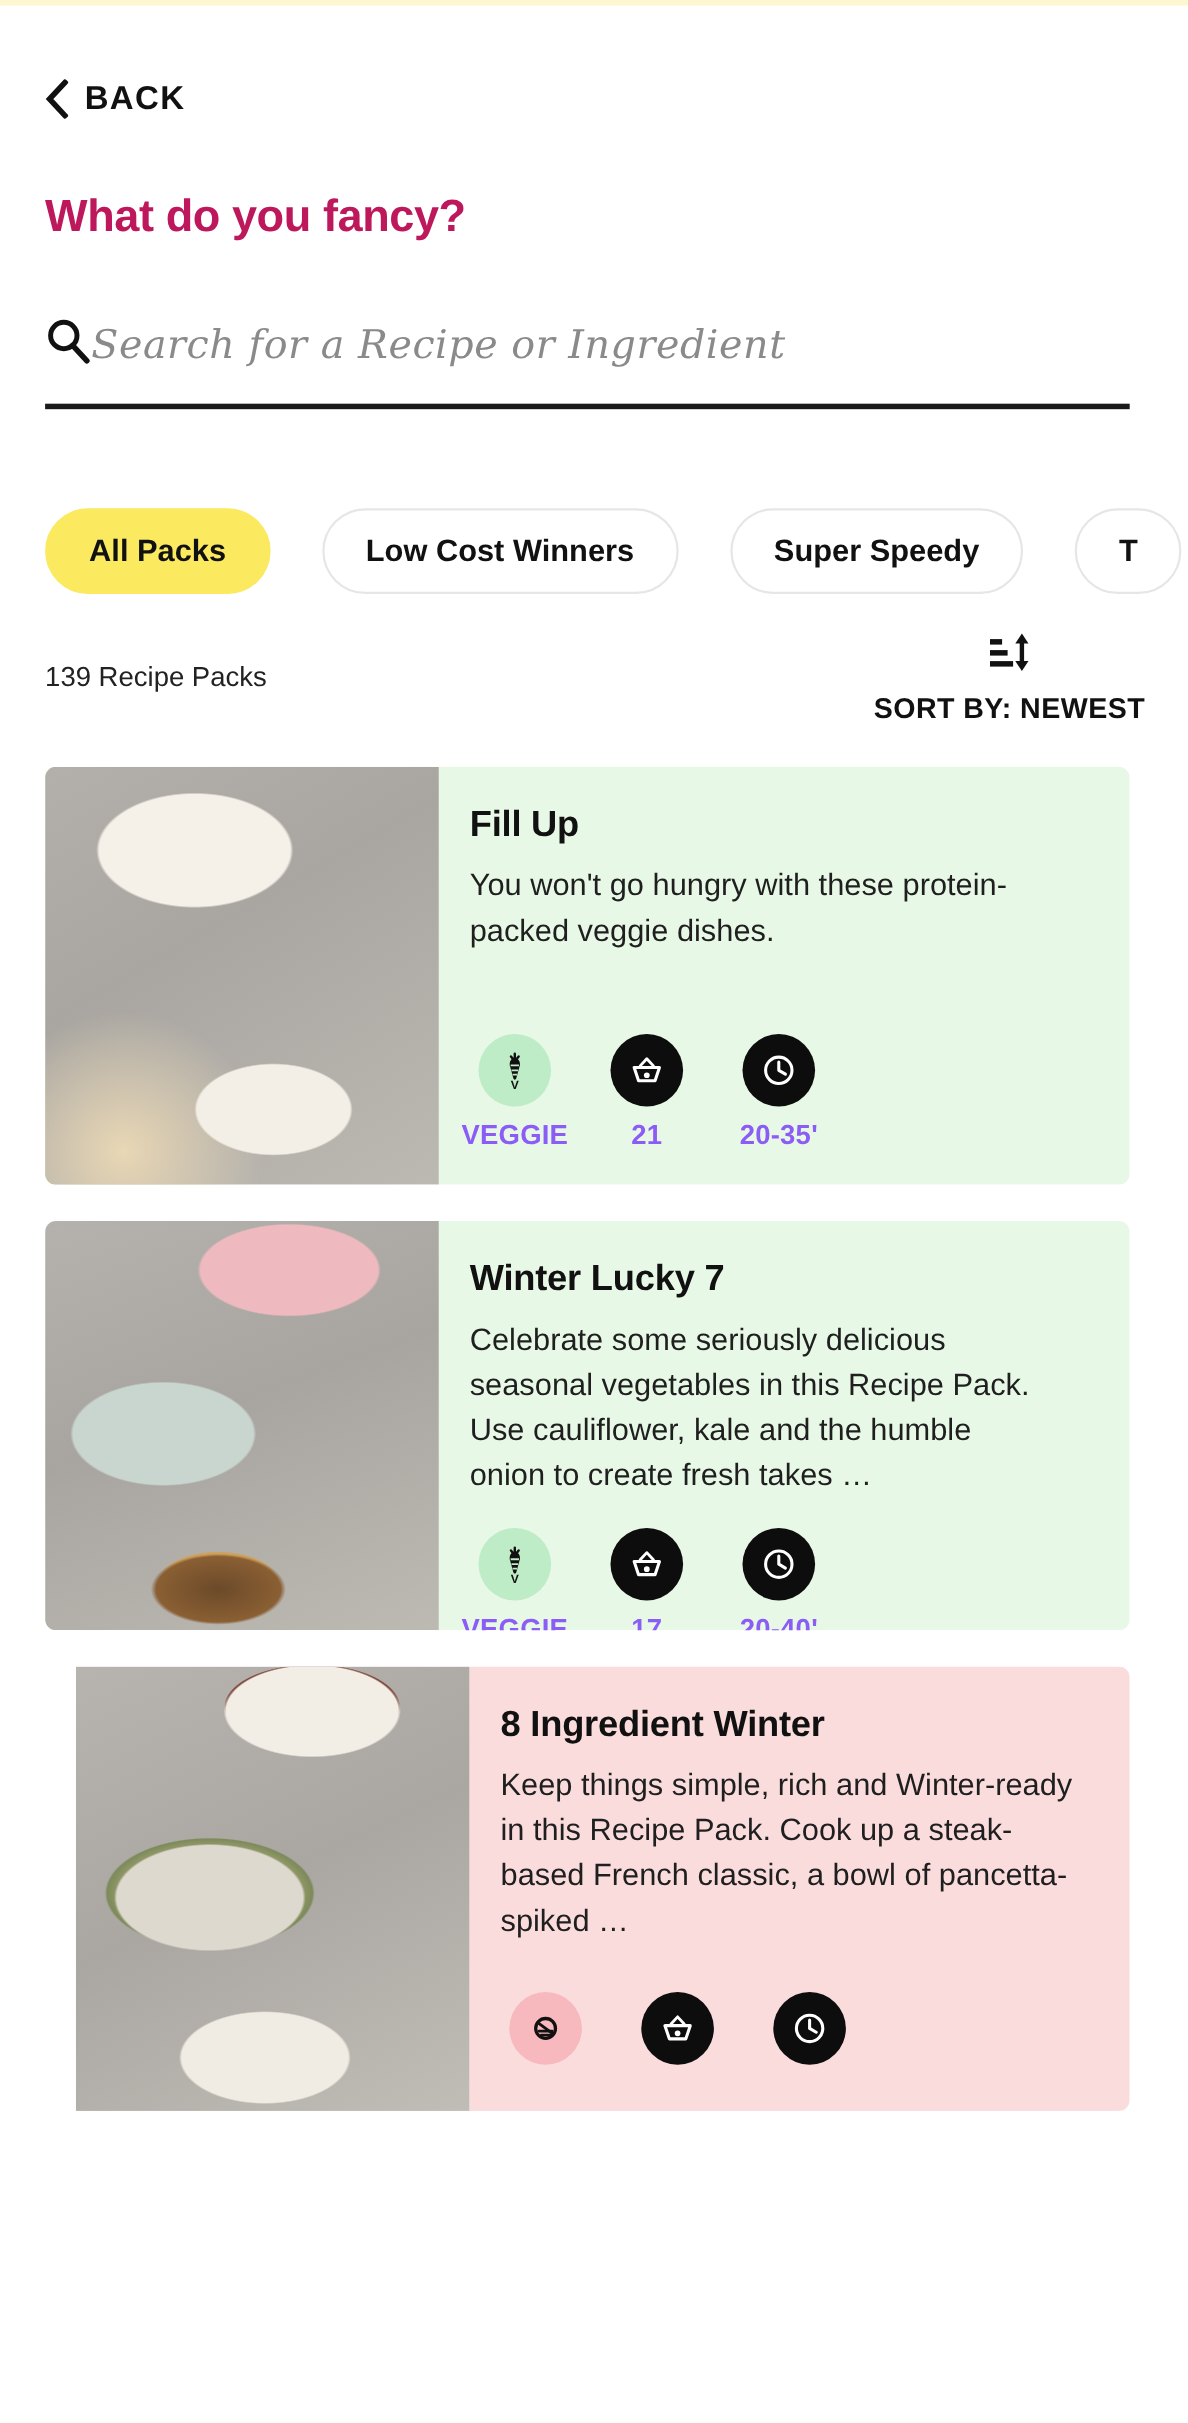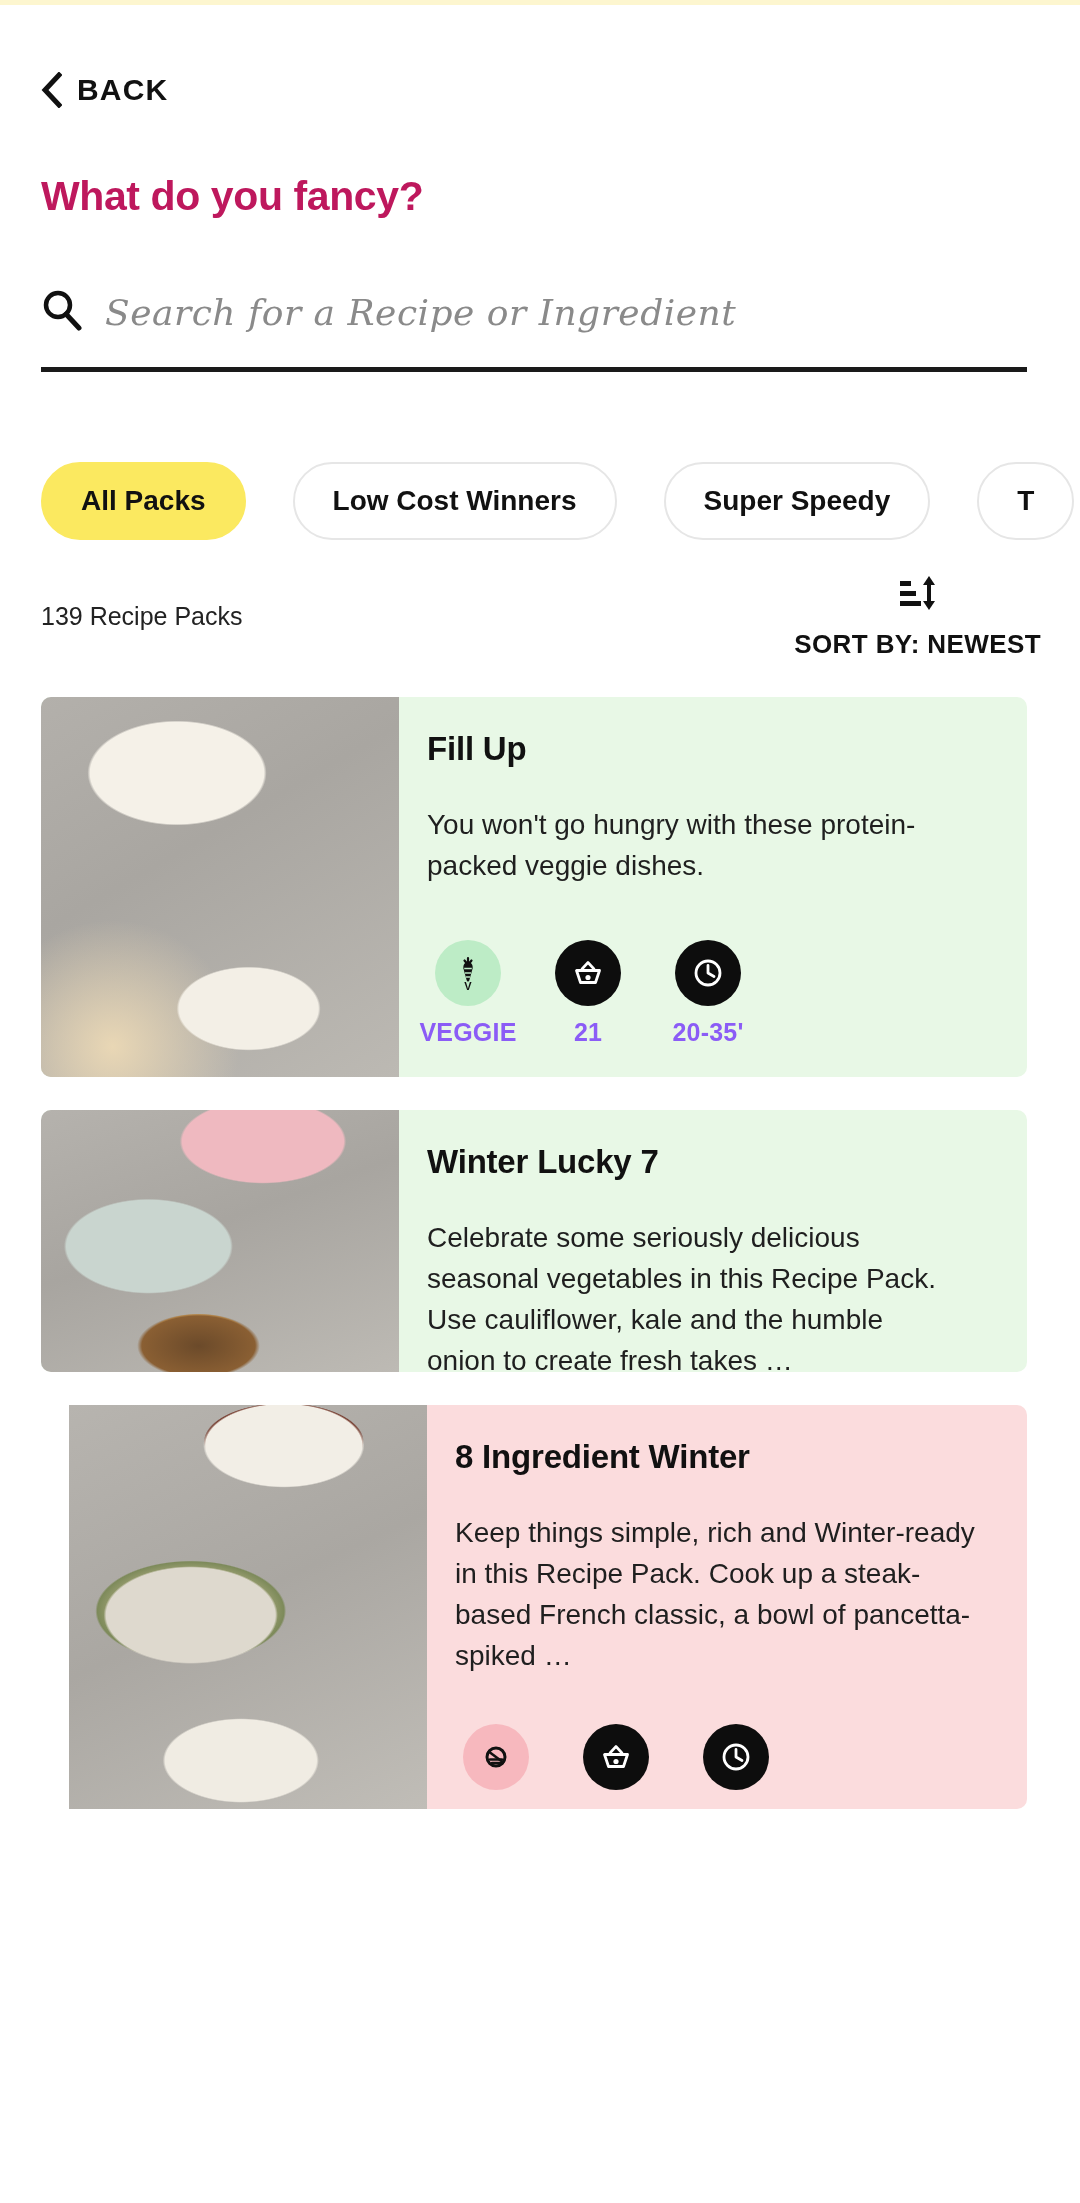--- a/index.html
+++ b/index.html
@@ -65,21 +65,20 @@
   
   .search-wrap {
     position: absolute;
     top: 275px;
     left: 41px;
     width: 986px;
     height: 97px;
     border-bottom: 5px solid #1a1a1a;
     display: flex;
     align-items: flex-start;
-    gap: 22px;
     padding-top: 6px;
   }
   .search-icon {
     width: 42px; height: 42px;
     flex: 0 0 auto;
     margin-top: 8px;
   }
   .search-input {
     border: none;
     outline: none;
@@ -186,21 +185,20 @@
     position: relative;
     overflow: hidden;
     background: #b9b7b2;
   }
   .card-body {
     flex: 1 1 auto;
     padding: 33px 28px 0 28px;
     display: flex;
     flex-direction: column;
     position: relative;
-    gap: 20px;
   }
   .card-title {
     font-size: 33px;
     font-weight: 700;
     color: #111111;
     margin-bottom: 16px;
     letter-spacing: -0.2px;
   }
   .card-desc {
     font-size: 28px;
@@ -276,21 +274,21 @@
       radial-gradient(ellipse 96px 48px at 48% 87%, #7b2a2f 0%, #5e1e22 50%, rgba(0,0,0,0) 52%),
       radial-gradient(ellipse 132px 74px at 34% 52%, #ded9ce 0%, #ded9ce 64%, rgba(0,0,0,0) 66%),
       radial-gradient(ellipse 106px 56px at 34% 51%, #e6dfc4 0%, #cfc49d 50%, #7d8a5a 88%, rgba(0,0,0,0) 90%),
       radial-gradient(ellipse 126px 66px at 60% 10%, #f2eee6 0%, #f2eee6 62%, rgba(0,0,0,0) 64%),
       radial-gradient(ellipse 100px 48px at 60% 9%, #8c3a26 0%, #a4552c 46%, #6a2a1c 78%, rgba(0,0,0,0) 80%),
       linear-gradient(155deg, #b7b4af 0%, #aaa7a2 48%, #c0bdb7 100%);
   }
 
   
   .card.c1 { height: 380px; }
-  .card.c2 { height: 262px; }
+  .card.c2 { height: 372px; }
   .card.c3 { height: 404px; padding-left: 28px; }
 </style>
 </head>
 <body>
 
 <div id="app">
 
   <div class="top-hairline"></div>
 
   <div class="back-row">

